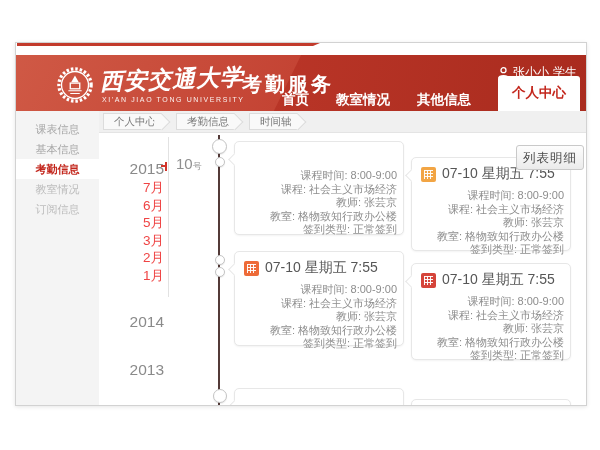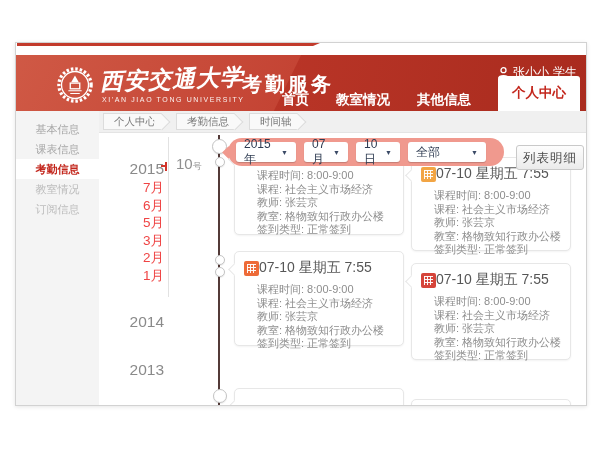--- a/index.html
+++ b/index.html
@@ -42,25 +42,25 @@
   
   .bubble{position:absolute;left:212px;top:95px;width:276px;height:28px;background:#f0998e;border-radius:14px;display:flex;align-items:center;padding:0 8px;gap:8px;z-index:5;box-sizing:border-box;}
   .bubble::before{content:'';position:absolute;left:-4px;top:10px;width:9px;height:9px;background:#f0998e;transform:rotate(45deg);}
   .dd{background:#fff;border-radius:3px;height:20px;display:flex;align-items:center;justify-content:space-between;padding:0 8px;font-size:12px;color:#2f3c52;box-shadow:0 1px 1px rgba(0,0,0,.18);box-sizing:border-box;cursor:pointer;}
   .dd .caret{font-size:7px;color:#3a4a66;margin-left:6px;}
   .dd-year{width:60px;}.dd-month{width:44px;}.dd-day{width:44px;}.dd-type{width:78px;}
   .list-btn{position:absolute;left:500px;top:102px;width:68px;height:25px;background:linear-gradient(#fdfdfd,#ebebeb);border:1px solid #c9c9c9;border-radius:3px;font-size:12.5px;color:#4a4a4a;text-align:center;line-height:25px;letter-spacing:1px;z-index:6;box-sizing:border-box;cursor:pointer;}
   
   .card{position:absolute;background:#fff;border:1px solid #e7e7e7;border-radius:5px;box-shadow:0 1px 2px rgba(0,0,0,.05);z-index:1;box-sizing:border-box;cursor:pointer;}
   .card .notch{position:absolute;left:-5px;top:13px;width:8px;height:8px;background:#fff;border-left:1px solid #e7e7e7;border-bottom:1px solid #e7e7e7;transform:rotate(45deg);}
-  .card-header{display:flex;align-items:center;padding:7px 8px 3px 9px;}
+  .card-header{display:flex;align-items:center;gap:6px;padding:7px 8px 3px 9px;}
   .stamp{width:15px;height:15px;border-radius:2px;position:relative;flex:0 0 15px;}
   .stamp::after{content:'';position:absolute;inset:3px;background-image:linear-gradient(90deg,rgba(255,255,255,.95) 1px,transparent 1px),linear-gradient(rgba(255,255,255,.95) 1px,transparent 1px);background-size:3px 3px;}
   .card-title{font-size:14px;color:#565656;}
-  .card-lines{padding:3px 6px 6px 22px;}
+  .card-lines{padding:3px 6px 6px 22px;text-align:right;}
   .card-line{font-size:11px;color:#8d8d8d;line-height:13.6px;white-space:nowrap;}
   .card.no-header .card-lines{padding-top:27px;}
   .c-l1{left:218px;top:98px;width:170px;height:94px;}
   .c-r1{left:395px;top:114px;width:160px;height:94px;}
   .c-l2{left:218px;top:208px;width:170px;height:95px;}
   .c-r2{left:395px;top:220px;width:160px;height:97px;}
   .c-l3{left:218px;top:345px;width:170px;height:60px;}
   .c-r3{left:395px;top:356px;width:160px;height:40px;}
 </style>
 </head>
@@ -91,22 +91,22 @@
     </div>
     <div class="nav">
       <div class="nav-item">首页</div>
       <div class="nav-item">教室情况</div>
       <div class="nav-item">其他信息</div>
       <div class="nav-tab">个人中心</div>
     </div>
   </div>
 
   <div class="sidebar">
+    <div class="side-item">课表信息</div>
     <div class="side-item">基本信息</div>
-    <div class="side-item">课表信息</div>
     <div class="side-item active">考勤信息</div>
     <div class="side-item dim">教室情况</div>
     <div class="side-item dim">订阅信息</div>
   </div>
 
   <div class="crumbs">
     <div class="crumb">个人中心</div>
     <div class="crumb">考勤信息</div>
     <div class="crumb">时间轴</div>
   </div>
@@ -132,38 +132,20 @@
   <div class="day-marker" style="top:344px;">
     <span>09</span><span class="suf">号</span>
   </div>
 
   <div class="tl-dot" style="left:196px;top:96px;width:13px;height:13px;"></div>
   <div class="tl-dot" style="left:199px;top:114px;width:8px;height:8px;"></div>
   <div class="tl-dot" style="left:199px;top:212px;width:8px;height:8px;"></div>
   <div class="tl-dot" style="left:199px;top:224px;width:8px;height:8px;"></div>
   <div class="tl-dot" style="left:197px;top:346px;width:12px;height:12px;"></div>
 
-  <div class="bubble">
-    <div class="dd dd-year">
-      <span>2015年</span>
-        <span class="caret">▼</span>
-    </div>
-    <div class="dd dd-month">
-      <span>07月</span>
-        <span class="caret">▼</span>
-    </div>
-    <div class="dd dd-day">
-      <span>10日</span>
-        <span class="caret">▼</span>
-    </div>
-    <div class="dd dd-type">
-      <span>全部</span>
-        <span class="caret">▼</span>
-    </div>
-  </div>
 
   <div class="list-btn">列表明细</div>
 
   <div class="card c-l1 no-header">
       <div class="notch"></div>
       <div class="card-lines">
         <div class="card-line">课程时间: 8:00-9:00</div>
         <div class="card-line">课程: 社会主义市场经济</div>
         <div class="card-line">教师: 张芸京</div>
         <div class="card-line">教室: 格物致知行政办公楼</div>

